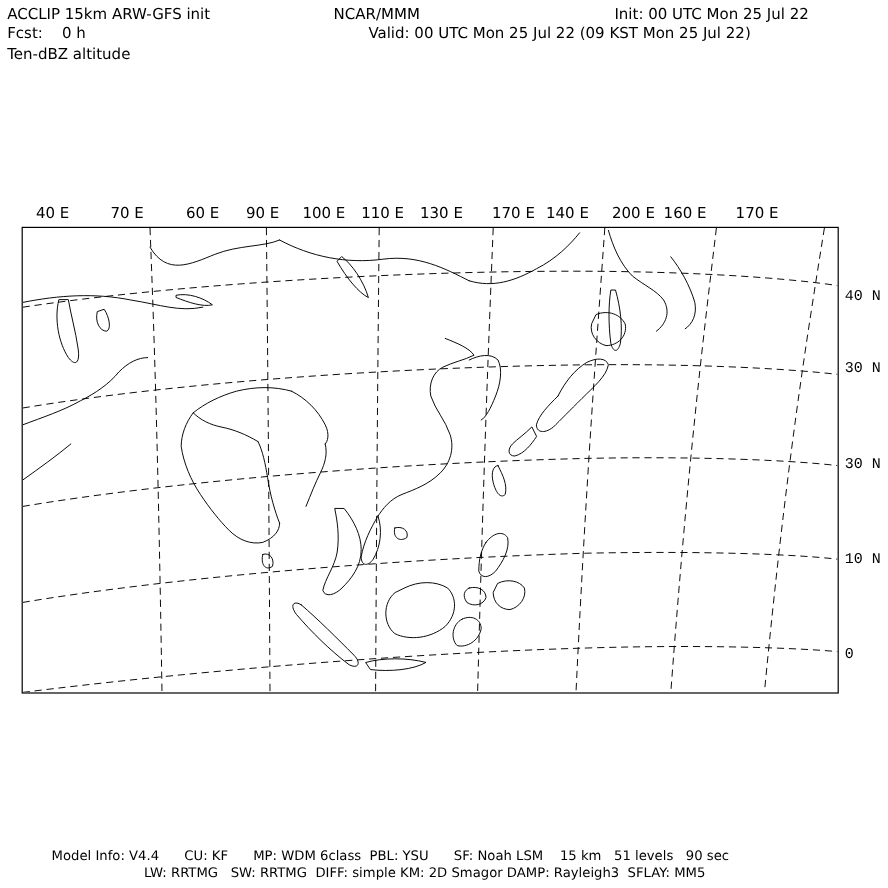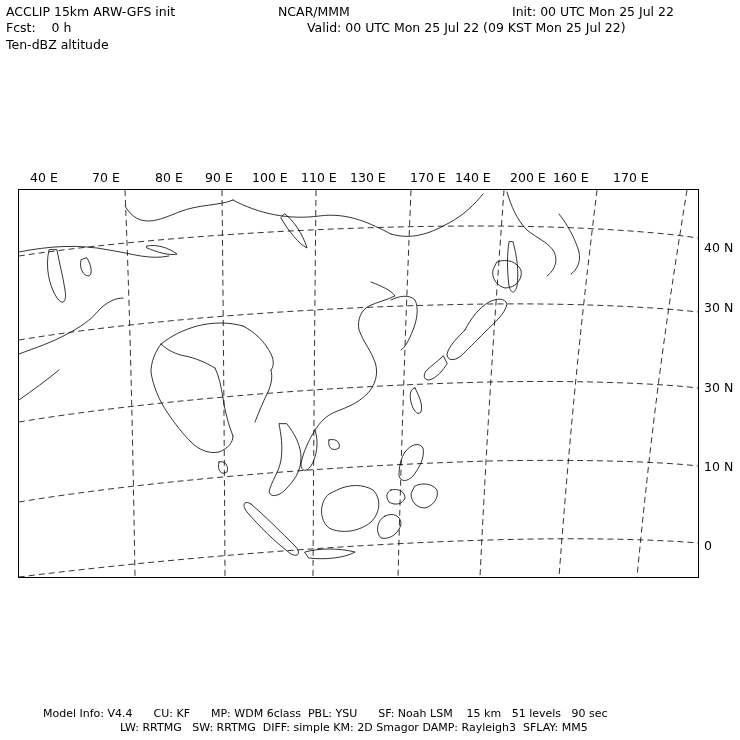--- a/index.html
+++ b/index.html
@@ -40,21 +40,21 @@
     background: #ffffff;
   }
   #map-frame svg { display: block; }
 
   .lonlab, .latlab {
     position: absolute;
     font-size: 12.5px;
     white-space: pre;
   }
   .lonlab { top: 170px; }
-  .latlab { left: 704px; }
+  .latlab { left: 704px; font-family: Liberation Mono, monospace; }
 
   .footer {
     position: absolute;
     font-size: 11px;
     white-space: pre;
     letter-spacing: 0px;
     margin-left: 11px;
   }
   #foot-1 { left: 32px; top: 707px; }
   #foot-2 { left: 32px; top: 721px; }
@@ -64,21 +64,21 @@
 
 <div class="hdr" id="hdr-left-1">ACCLIP 15km ARW-GFS init</div>
 <div class="hdr" id="hdr-left-2">Fcst:    0 h</div>
 <div class="hdr" id="hdr-left-3">Ten-dBZ altitude</div>
 <div class="hdr" id="hdr-mid-1">NCAR/MMM</div>
 <div class="hdr" id="hdr-right-1">Init: 00 UTC Mon 25 Jul 22</div>
 <div class="hdr" id="hdr-right-2">Valid: 00 UTC Mon 25 Jul 22 (09 KST Mon 25 Jul 22)</div>
 
 <div class="lonlab" style="left:30px">40 E</div>
 <div class="lonlab" style="left:92px">70 E</div>
-<div class="lonlab" style="left:155px">80 E</div>
+<div class="lonlab" style="left:155px">60 E</div>
 <div class="lonlab" style="left:205px">90 E</div>
 <div class="lonlab" style="left:252px">100 E</div>
 <div class="lonlab" style="left:301px">110 E</div>
 <div class="lonlab" style="left:350px">130 E</div>
 <div class="lonlab" style="left:410px">170 E</div>
 <div class="lonlab" style="left:455px">140 E</div>
 <div class="lonlab" style="left:510px">200 E</div>
 <div class="lonlab" style="left:553px">160 E</div>
 <div class="lonlab" style="left:613px">170 E</div>
 

